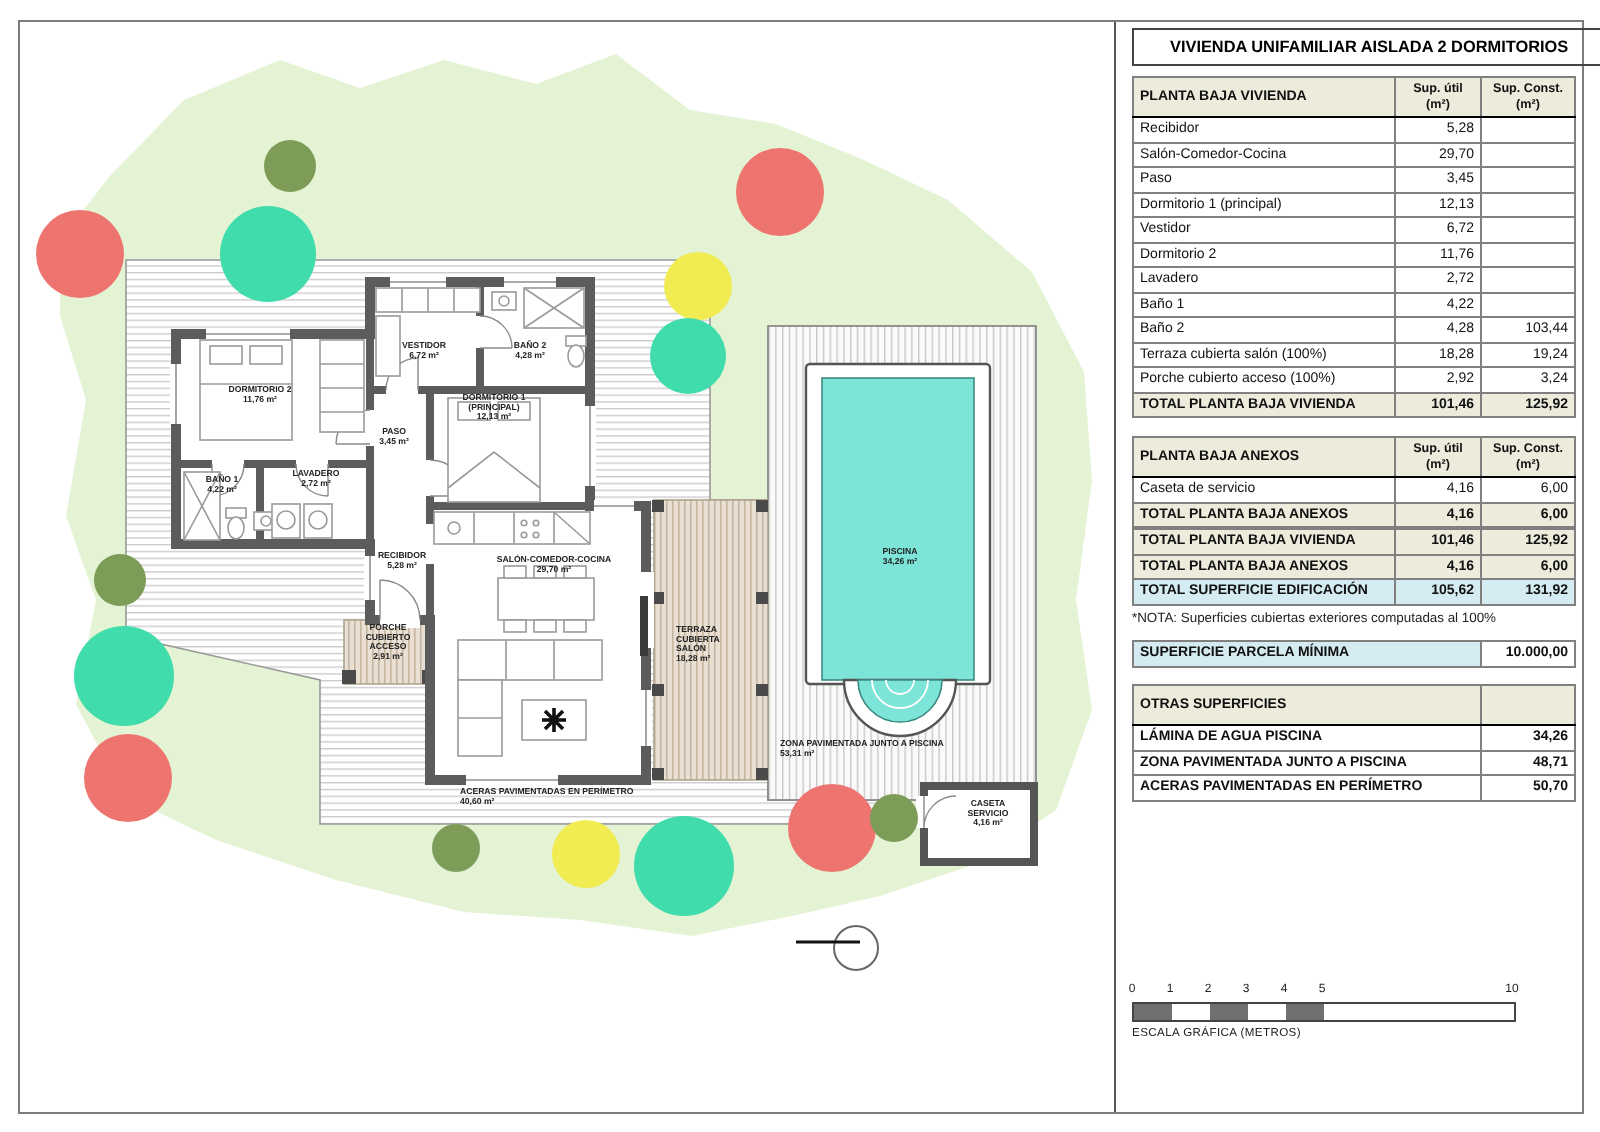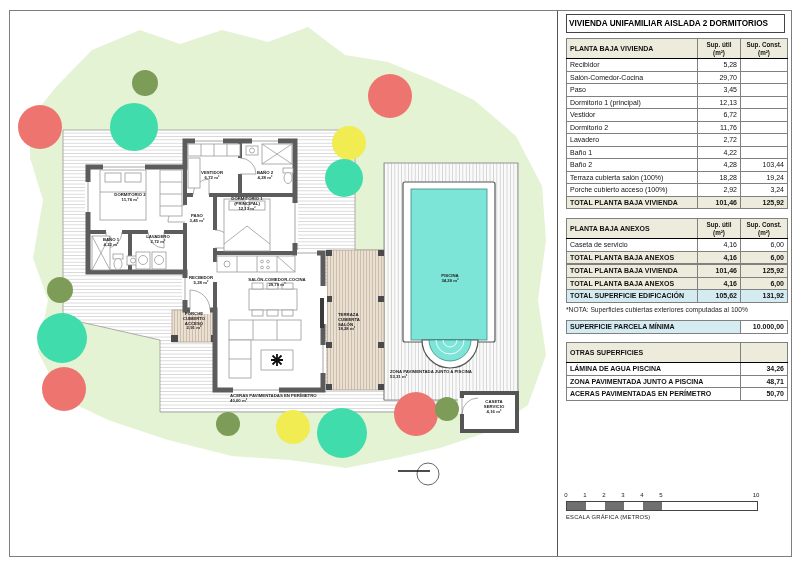--- a/index.html
+++ b/index.html
@@ -2,21 +2,21 @@
 <html><head>
 <meta charset="utf-8">
 <style>
   html,body{margin:0;padding:0;background:#fff;}
   body{width:800px;height:566px;position:relative;font-family:"Liberation Sans",sans-serif;}
   .page{position:absolute;left:9px;top:10px;width:781px;height:545px;border:1px solid #7d7d7d;background:#fff;}
   .plan-svg{position:absolute;left:0;top:0;}
   .vline{position:absolute;left:547px;top:0;height:545px;width:0;border-left:1px solid #555;}
   .rightcol{position:absolute;left:548px;top:0;width:233px;height:545px;}
   .title-box{position:absolute;left:8px;top:3px;width:215px;height:17px;border:1px solid #444;
-    font-size:8.2px;font-weight:bold;color:#000;line-height:17px;padding-left:2px;white-space:nowrap;overflow:hidden;}
+    font-size:8.2px;font-weight:bold;color:#000;line-height:17px;padding-left:18px;white-space:nowrap;overflow:hidden;}
   .tbl{border-collapse:collapse;table-layout:fixed;width:221px;font-size:7px;color:#111;
     border:1.4px solid #000;position:absolute;left:8px;background:#fff;}
   .tbl td{border:0.8px solid #808080;height:11.5px;line-height:11.5px;padding:0 3px;overflow:hidden;
     white-space:nowrap;box-sizing:content-box;}
   .tbl td.lab{text-align:left;}
   .tbl td.num{text-align:right;}
   .tbl tr.head td{background:#ecebdc;font-weight:bold;border-bottom:1.2px solid #000;}
   .tbl td.hl{background:#ecebdc;font-weight:bold;text-align:left;vertical-align:middle;border-bottom:1.2px solid #000;}
   .tbl td.hc{background:#ecebdc;font-weight:bold;text-align:center;font-size:6.3px;line-height:1.2;
     white-space:pre-line;padding:1px 2px;height:17px;border-bottom:1.2px solid #000;}

